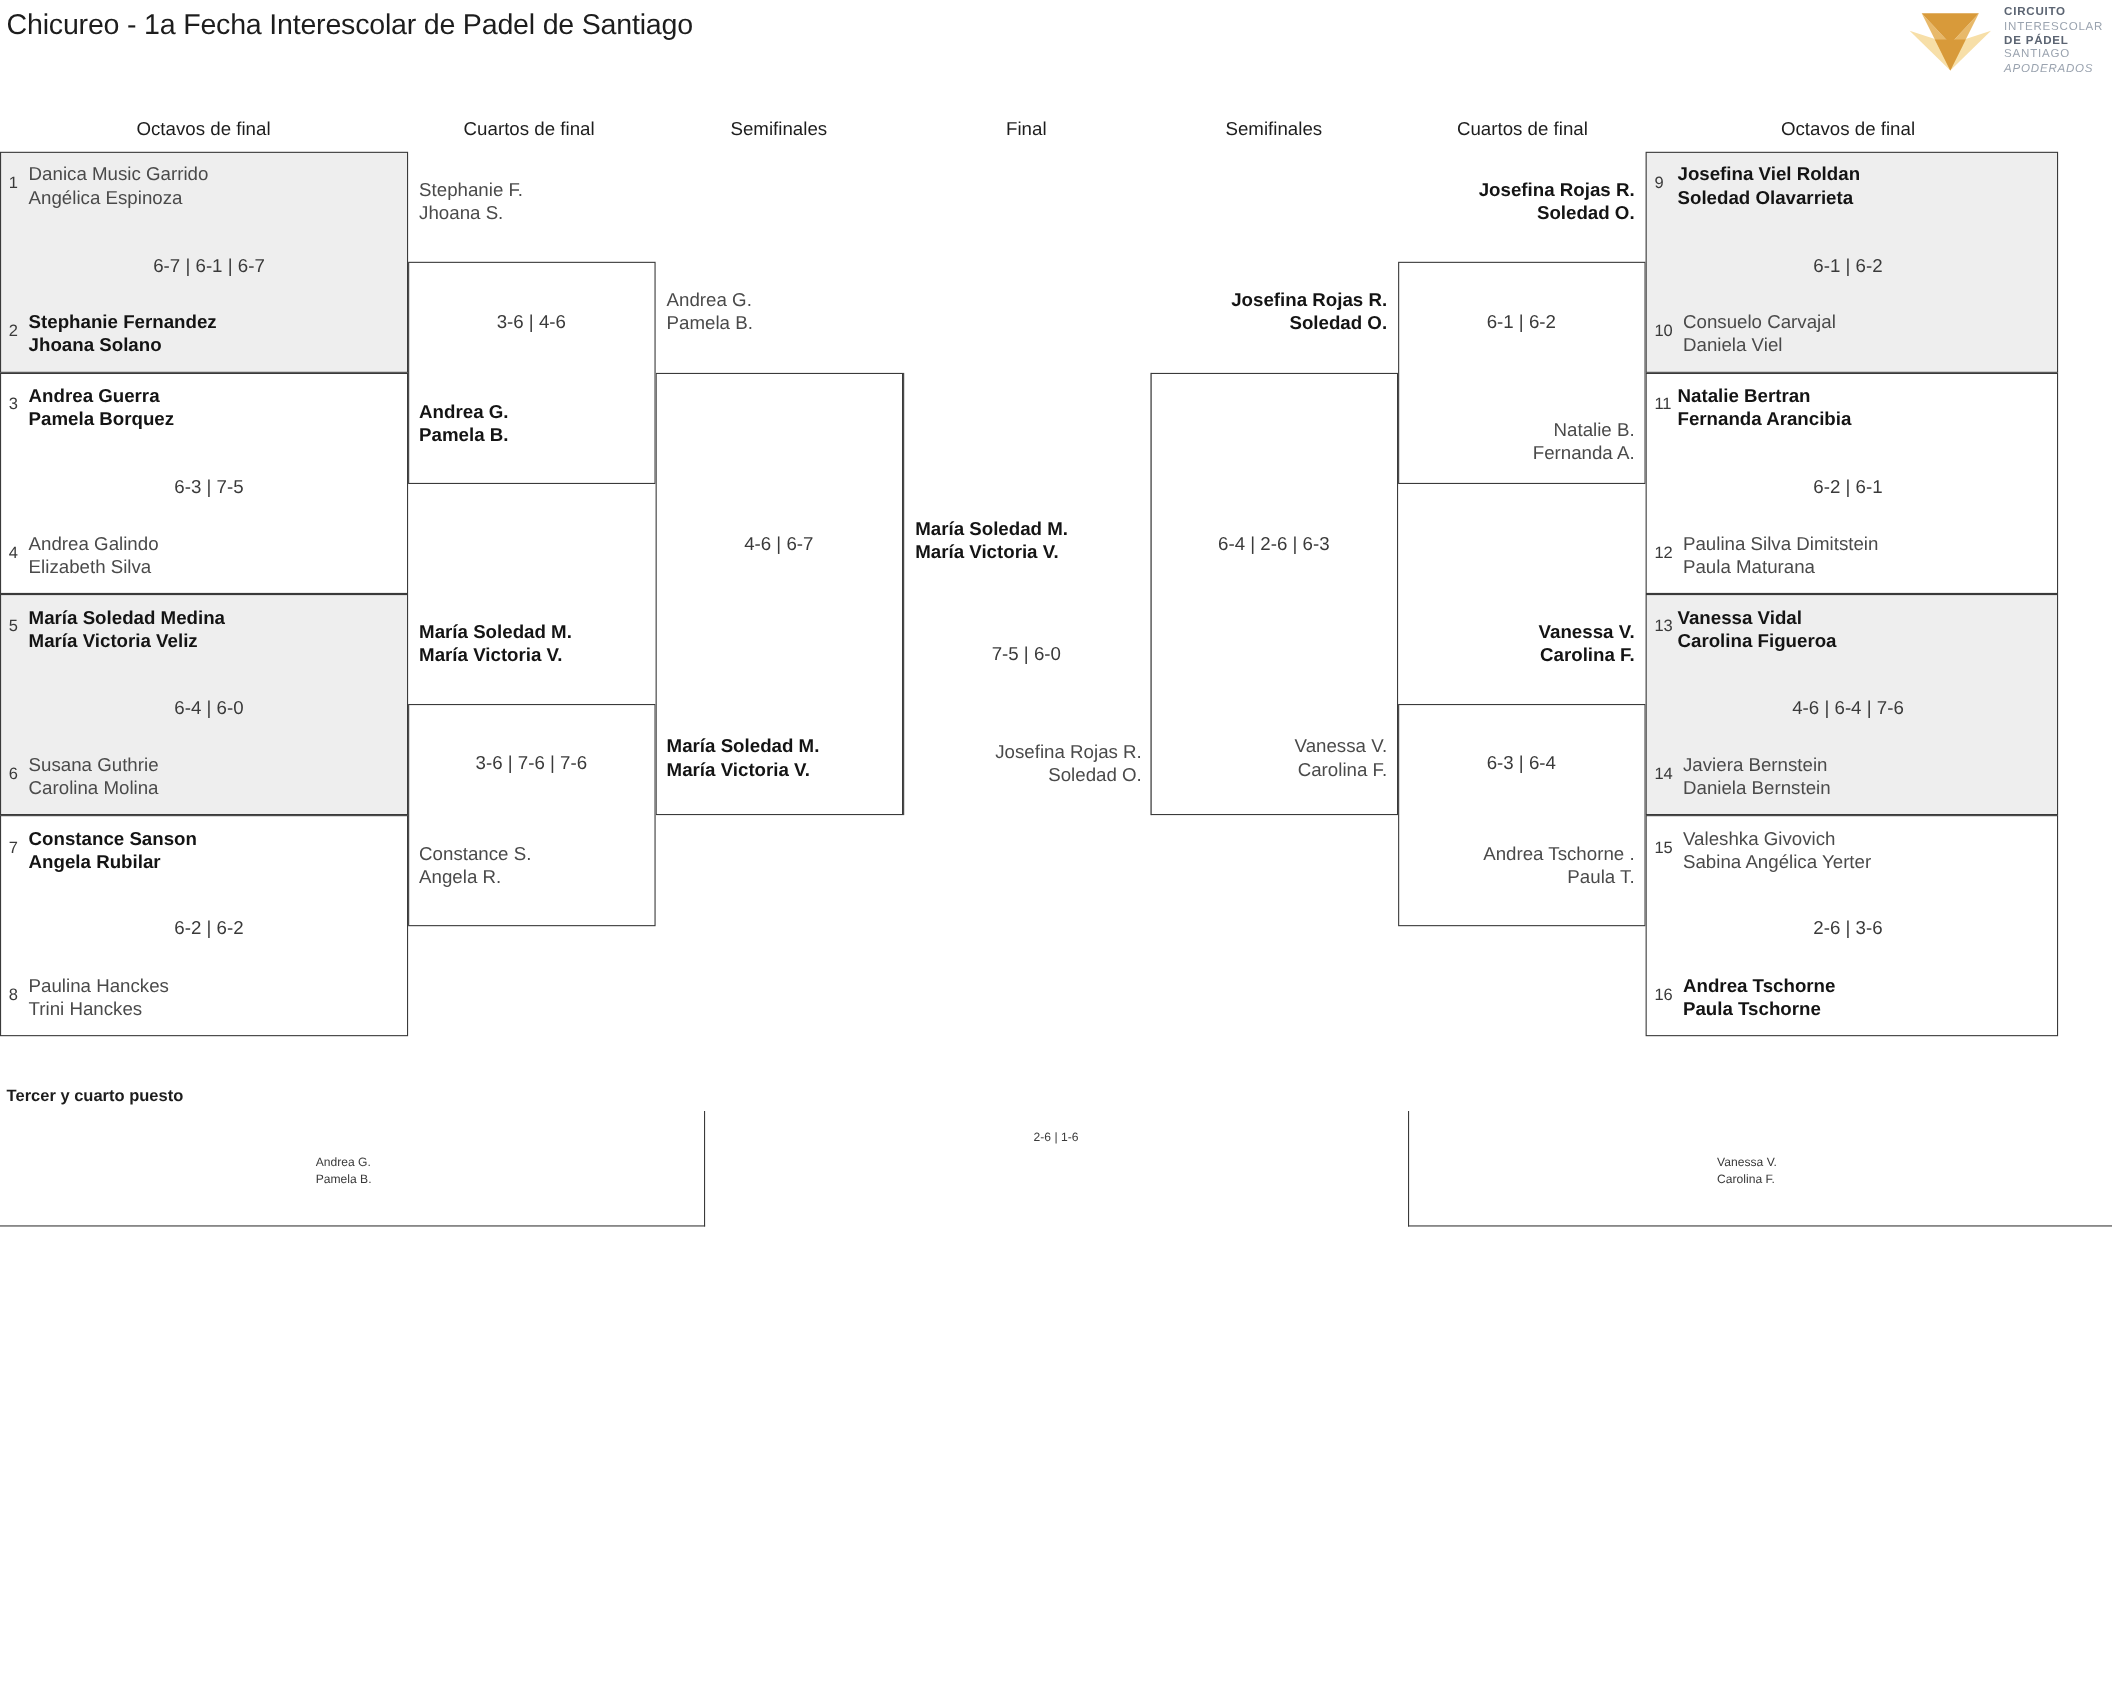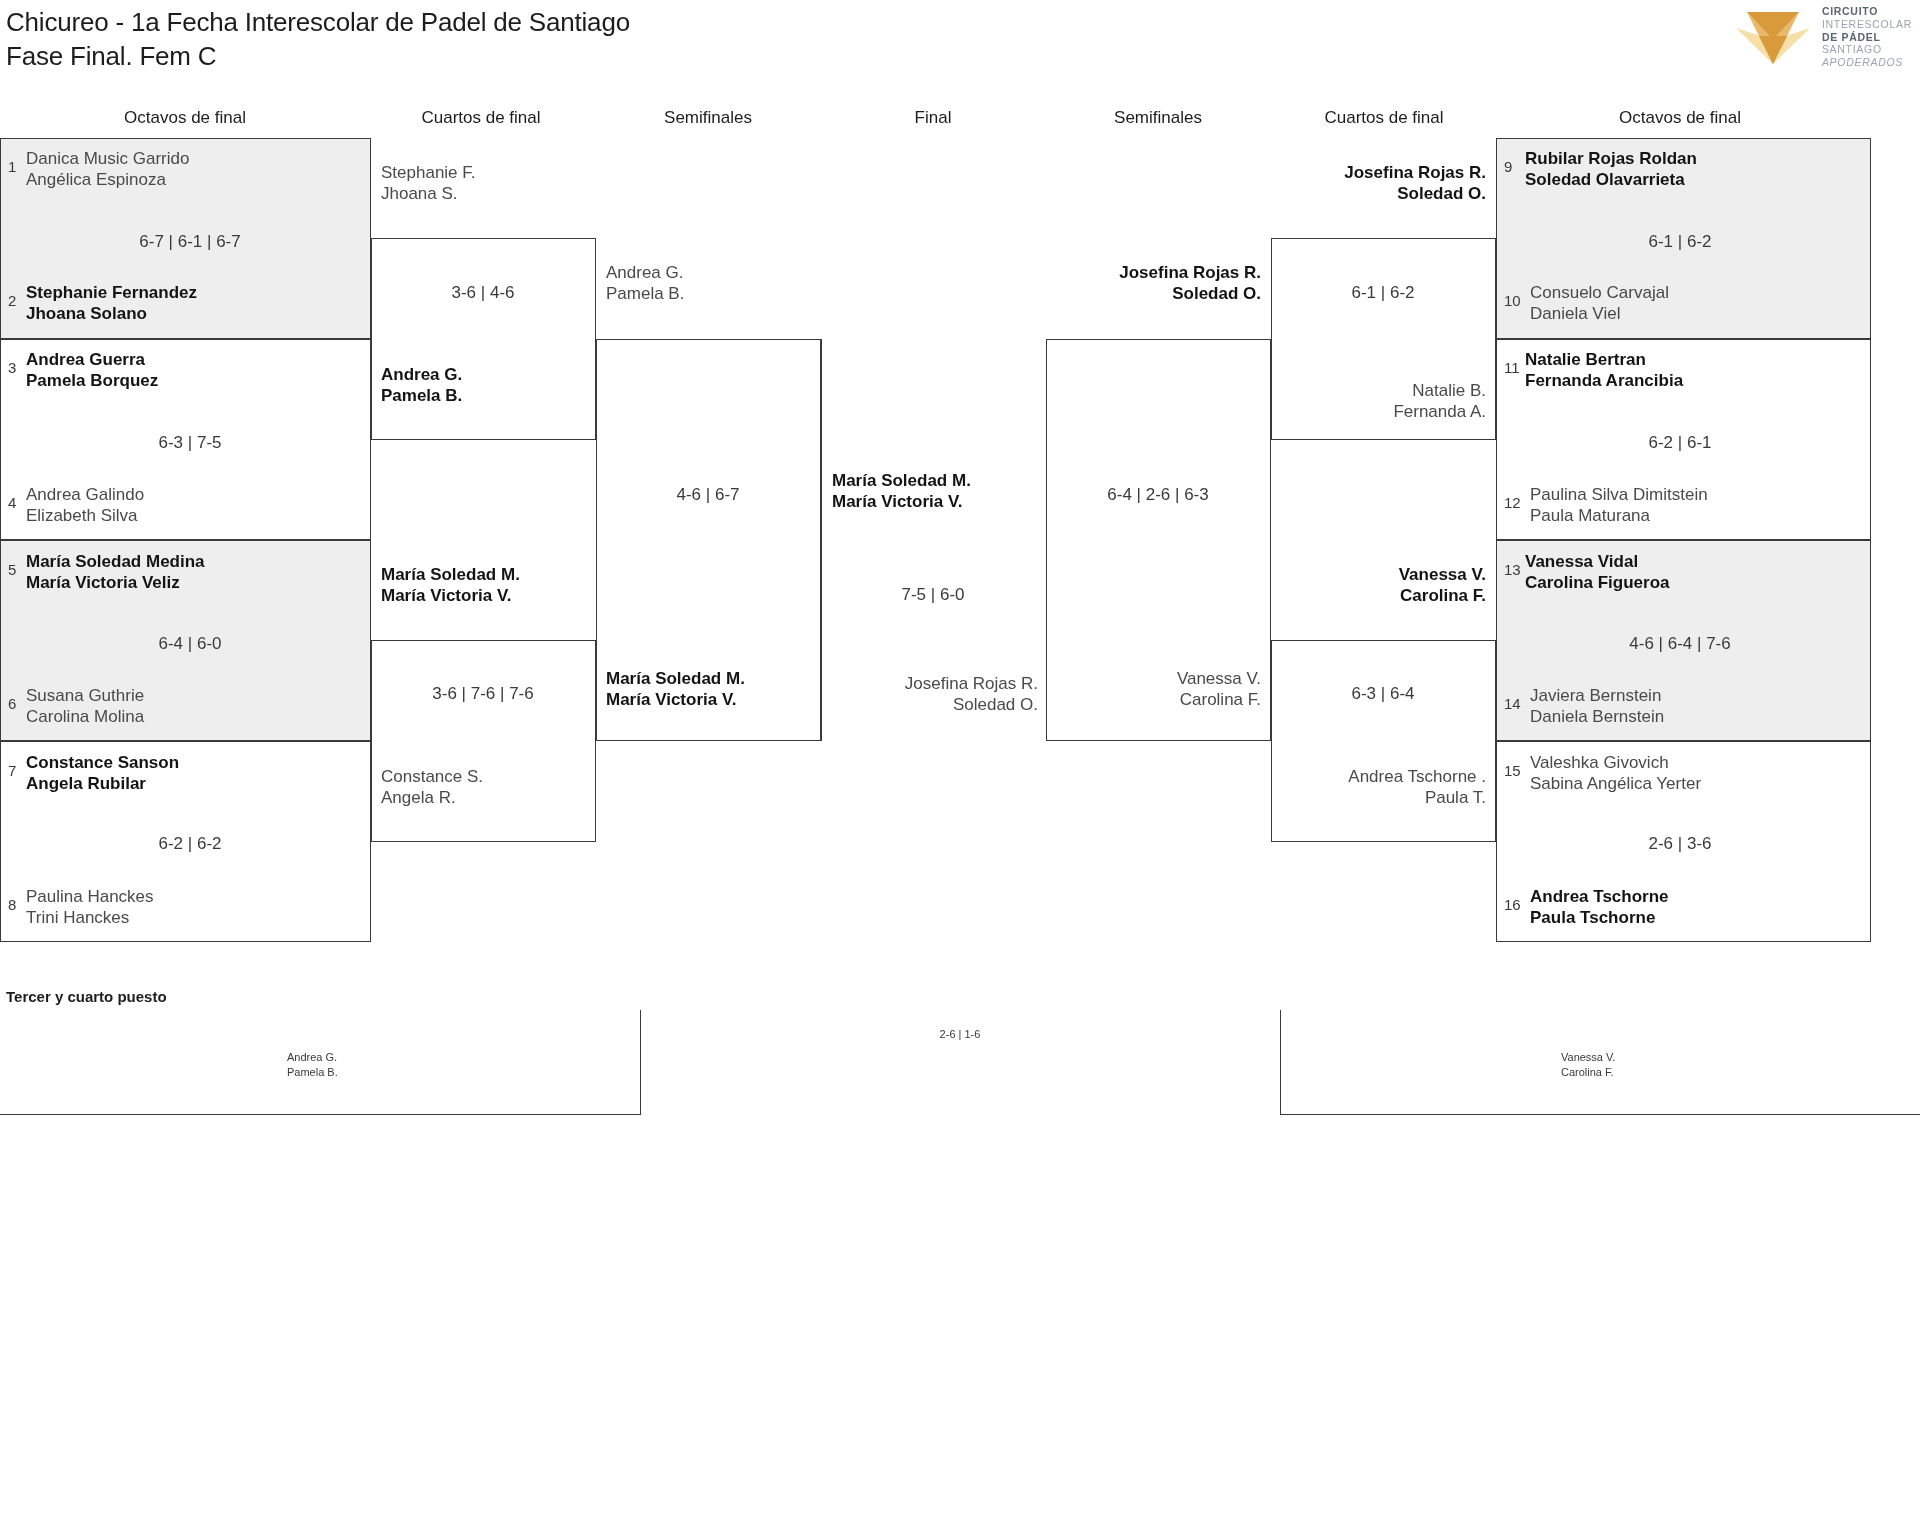--- a/index.html
+++ b/index.html
@@ -110,21 +110,20 @@
   .vline { position: absolute; border-left: 1px solid #3a3a3a; }
   .hline { position: absolute; border-top: 1px solid #3a3a3a; }
 </style>
 </head>
 <body>
 
 <div id="page">
 
   <div class="title-block">
     <div class="title-line">Chicureo - 1a Fecha Interescolar de Padel de Santiago</div>
-    <div class="title-line">Fase Final. Fem C</div>
   </div>
 
   <div class="logo-wrap">
     <svg class="logo-mark" viewBox="0 0 78 62">
       <polygon points="2,22 39,34 39,58" fill="#F7DFA8"></polygon>
       <polygon points="76,22 39,34 39,58" fill="#F7DFA8"></polygon>
       <polygon points="13,6 39,34 39,58" fill="#E8B96A"></polygon>
       <polygon points="65,6 39,34 39,58" fill="#E8B96A"></polygon>
       <polygon points="13,6 65,6 39,34" fill="#D89A3A"></polygon>
       <polygon points="25,30 53,30 39,58" fill="#D89A3A"></polygon>
@@ -258,21 +257,21 @@
     <span>Andrea Tschorne .</span><br><span>Paula T.</span>
   </div>
 
   <div class="box shaded" style="left:1496px; top:138px; width:375px; height:201px;"></div>
   <div class="box" style="left:1496px; top:339px; width:375px; height:201px;"></div>
   <div class="box shaded" style="left:1496px; top:540px; width:375px; height:201px;"></div>
   <div class="box" style="left:1496px; top:741px; width:375px; height:201px;"></div>
 
   <div class="seed" style="left:1504px; top:158px;">9</div>
   <div class="player win" style="left:1525px; top:148px;">
-    <span>Rubilar Rojas Roldan</span><br><span>Soledad Olavarrieta</span>
+    <span>Josefina Viel Roldan</span><br><span>Soledad Olavarrieta</span>
   </div>
   <div class="score" style="left:1680px; top:232px;">6-1 | 6-2</div>
   <div class="seed" style="left:1504px; top:292px;">10</div>
   <div class="player lose" style="left:1530px; top:282px;">
     <span>Consuelo Carvajal</span><br><span>Daniela Viel</span>
   </div>
 
   <div class="seed" style="left:1504px; top:359px;text-align:right;">11</div>
   <div class="player win" style="left:1525px; top:349px;">
     <span>Natalie Bertran</span><br><span>Fernanda Arancibia</span>

